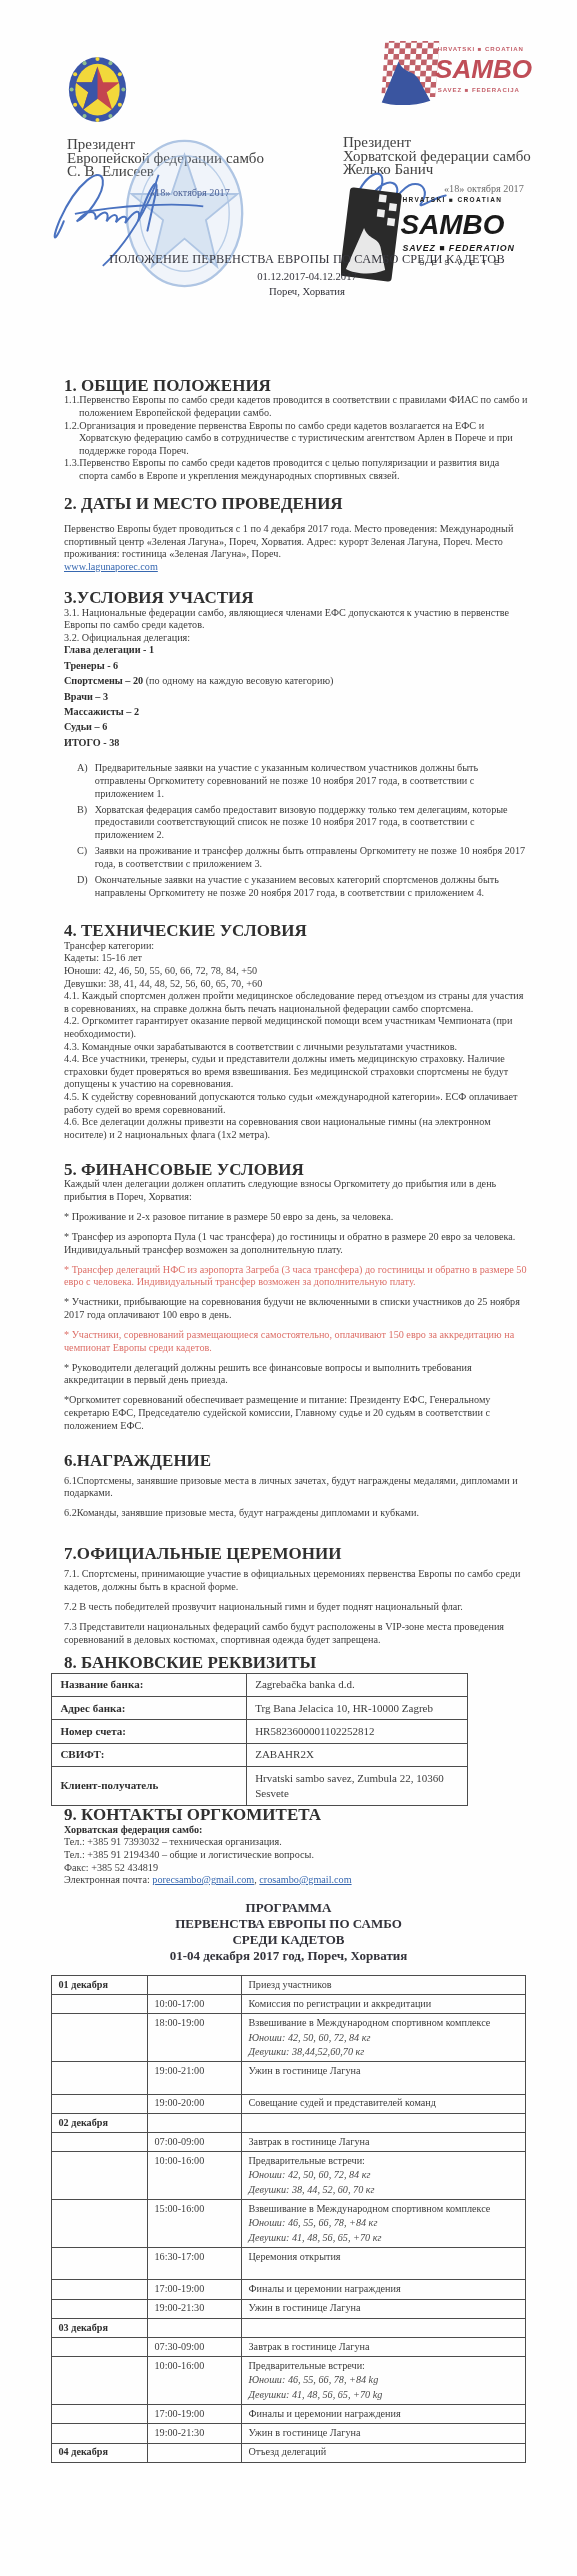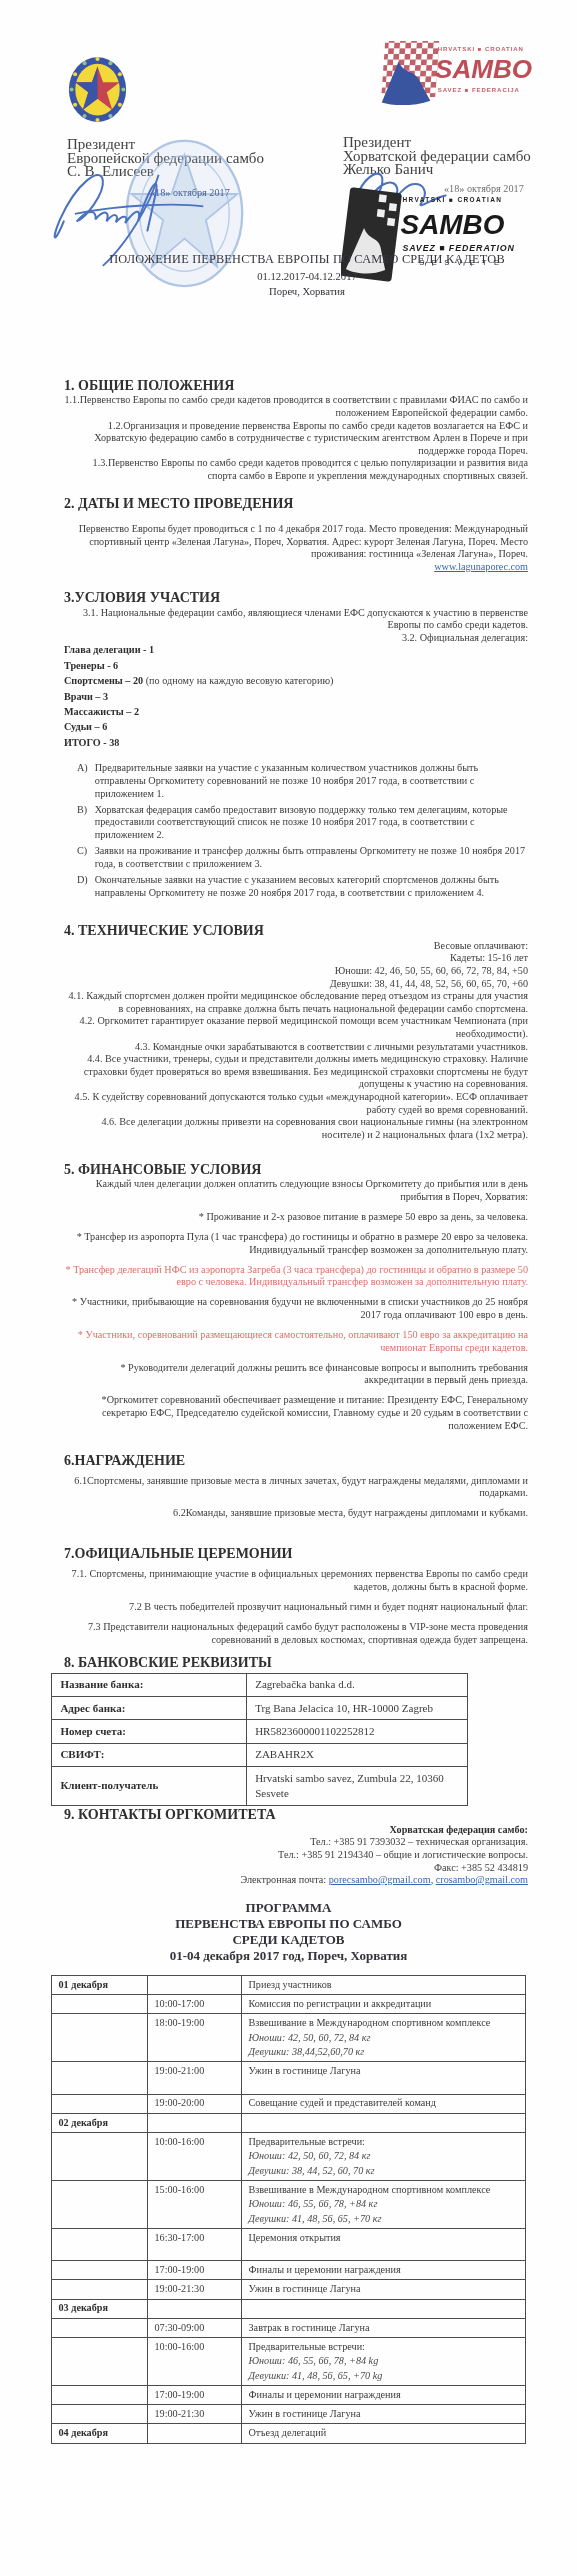--- a/index.html
+++ b/index.html
@@ -8,22 +8,22 @@
   
   .abs{position:absolute;}
   .sig-block{font-size:15px;line-height:13.5px;color:#424242;}
   .sig-date{font-size:10.2px;}
   .title-block{top:252px;left:0;width:577px;padding-left:37px;box-sizing:border-box;
                text-align:center;font-weight:normal;color:#35353d;}
   .title-l1{font-size:12.3px;letter-spacing:0.2px;}
   .title-l2,.title-l3{font-size:10.7px;margin-top:2.8px;}
   
   .content{position:absolute;top:380px;left:51px;width:477px;font-size:10.2px;line-height:12.6px;}
-  .sec{font-size:14px;font-weight:bold;color:#303030;margin:0 0 1.9px 13px;}
-  .content p{margin:0 0 0 13px;text-align:right;}
+  .sec{font-size:17px;font-weight:bold;color:#303030;margin:0 0 1.9px 13px;}
+  .content p{margin:0 0 0 13px;}
   .hang{padding-left:15px;text-indent:-15px;margin-bottom:0.9px;}
   .mt16{margin-top:15px;} .mt14{margin-top:13px!important;} .mt20{margin-top:18.6px;}
   .mt24{margin-top:22.4px;} .mt28{margin-top:26px;} .mt30{margin-top:28px;}
   .mt12{margin-top:11.2px;} .mt8{margin-top:7.5px!important;} .mt4{margin-top:3.7px;}
   .link{color:#3667b0;text-decoration:underline;cursor:pointer;}
   .dele{margin:0 0 2.8px 13px;line-height:12.6px;}
   .dele b{color:#2e2e2e;}
   .letters{margin:13px 0 0 26px;}
   .letter{display:flex;margin-bottom:3.7px;}
   .lm{width:17.7px;flex:none;}
@@ -189,21 +189,21 @@
         </div>
         <div class="letter">
           <span class="lm">D)</span>
           <span class="lt">Окончательные заявки на участие с указанием весовых категорий спортсменов должны быть направлены Оргкомитету не позже 20 ноября 2017 года, в соответствии с приложением 4.</span>
         </div>
       </div>
 
     <h2 class="sec mt28">4. ТЕХНИЧЕСКИЕ УСЛОВИЯ</h2>
     <div>
 
-    <p>Весовые оплачивают:</p>
+    <p>Трансфер категории:</p>
         <p>Кадеты: 15-16 лет</p>
         <p>Юноши: 42, 46, 50, 55, 60, 66, 72, 78, 84, +50</p>
         <p>Девушки: 38, 41, 44, 48, 52, 56, 60, 65, 70, +60</p>
       </div>
     <div>
 
     <p>4.1. Каждый спортсмен должен пройти медицинское обследование перед отъездом из страны для участия в соревнованиях, на справке должна быть печать национальной федерации самбо спортсмена.</p>
         <p>4.2. Оргкомитет гарантирует оказание первой медицинской помощи всем участникам Чемпионата (при необходимости).</p>
         <p>4.3. Командные очки зарабатываются в соответствии с личными результатами участников.</p>
         <p>4.4. Все участники, тренеры, судьи и представители должны иметь медицинскую страховку. Наличие страховки будет проверяться во время взвешивания. Без медицинской страховки спортсмены не будут допущены к участию на соревнования.</p>
@@ -332,20 +332,28 @@
             <td class="c-date">02 декабря</td>
             <td class="c-time"></td>
             <td class="c-desc">
               
               
               
             </td>
           </tr>
           <tr>
             <td class="c-date"></td>
+            <td class="c-time">07:00-09:00</td>
+            <td class="c-desc">
+              <div class="dl">Завтрак в гостинице Лагуна</div>
+
+            </td>
+          </tr>
+          <tr>
+            <td class="c-date"></td>
             <td class="c-time">10:00-16:00</td>
             <td class="c-desc">
               <div class="dl">Предварительные встречи:</div>
               <div class="dl it">Юноши: 42, 50, 60, 72, 84 кг</div>
               <div class="dl it">Девушки: 38, 44, 52, 60, 70 кг</div>
             </td>
           </tr>
           <tr>
             <td class="c-date"></td>
             <td class="c-time">15:00-16:00</td>

